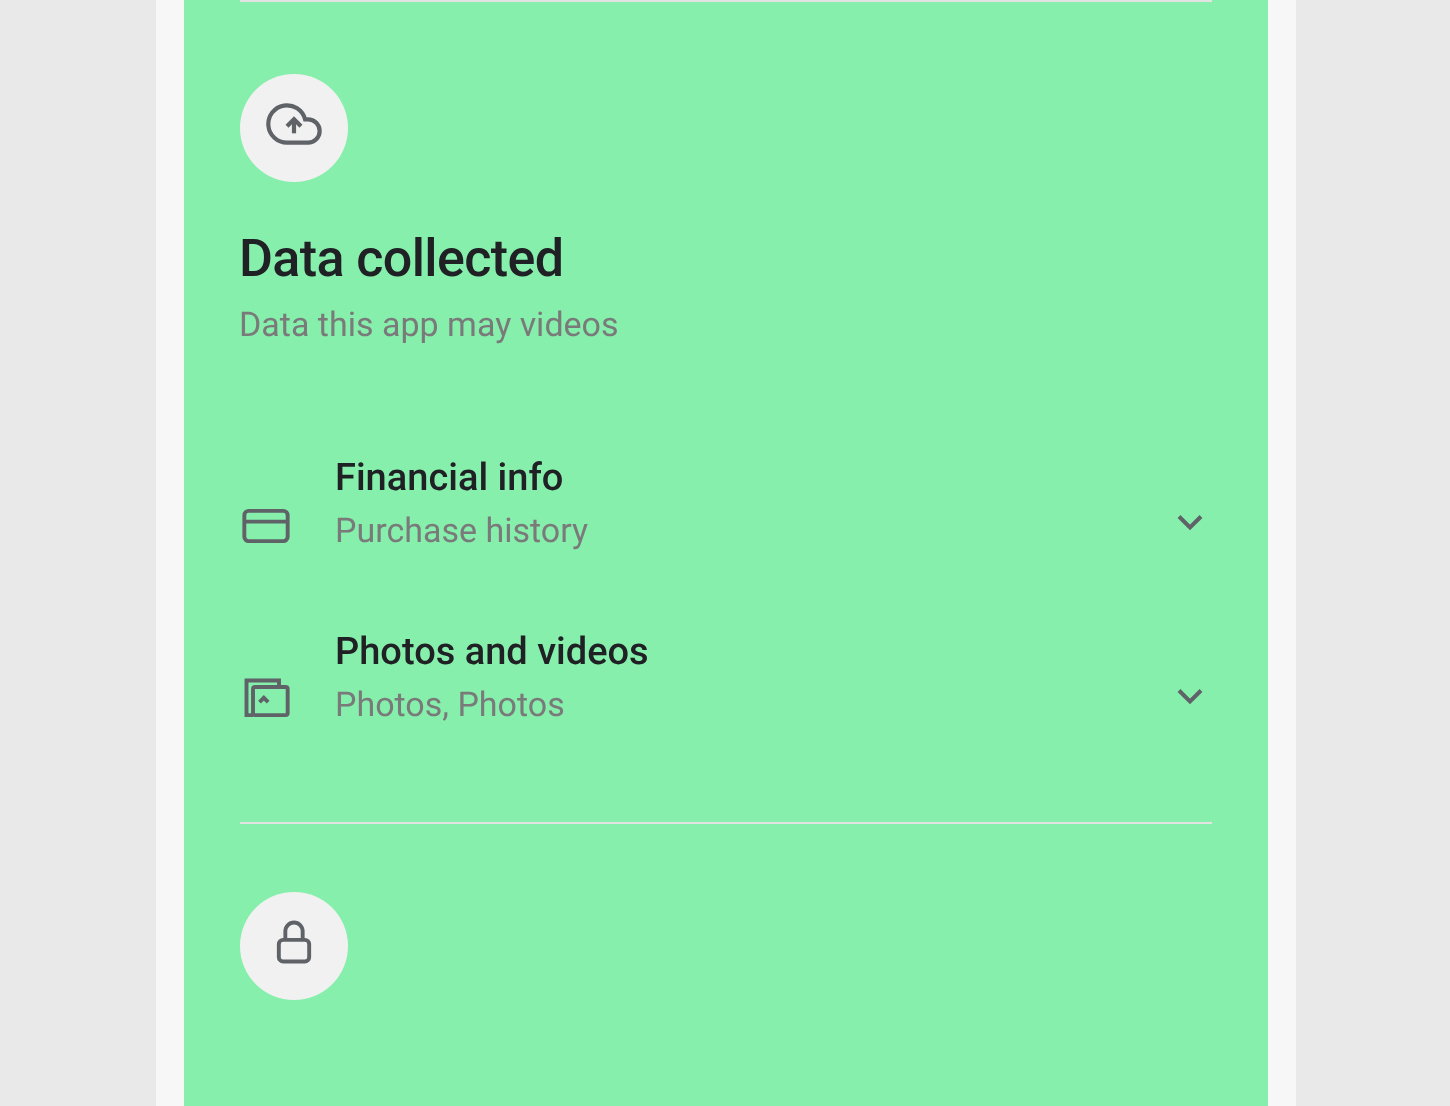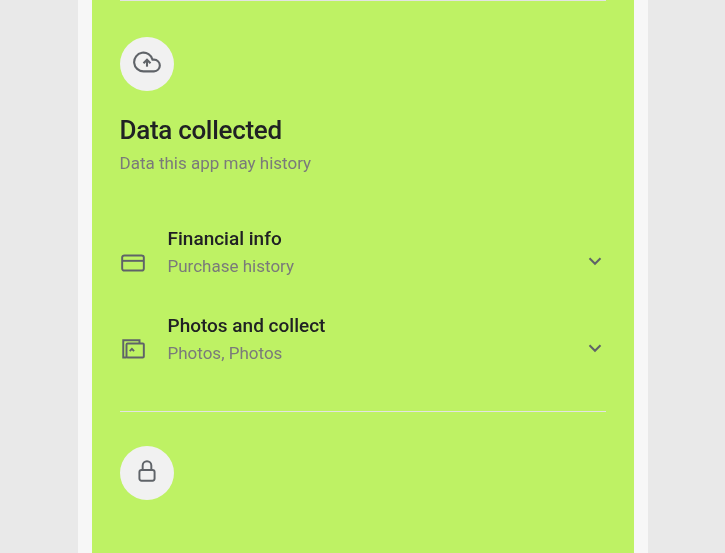--- a/index.html
+++ b/index.html
@@ -16,21 +16,21 @@
       justify-content: center;
       overflow: hidden;
     }
     .device-frame {
       width: 570px;
       background: #f7f7f7;
       padding: 0 14px;
       height: 100%;
     }
     .content {
-      background: #bef264;
+      background: #86efac;
       padding: 0 28px;
       height: 100%;
       position: relative;
     }
     .divider {
       height: 1px;
       background: #e3e3e3;
       margin: 0;
     }
     .section {
@@ -111,21 +111,21 @@
         <span>
           <svg width="28" height="28" viewBox="0 0 24 24" fill="none" stroke="#5f6368" stroke-width="1.8">
             <path d="M18 10h-1.26A8 8 0 1 0 9 20h9a5 5 0 0 0 0-10z"></path>
             <polyline points="12 10 12 16"></polyline>
             <polyline points="9 13 12 10 15 13"></polyline>
           </svg>
         </span>
       </div>
 
       <h2 class="section-title">Data collected</h2>
-      <p class="section-subtitle">Data this app may history</p>
+      <p class="section-subtitle">Data this app may videos</p>
 
       <div class="data-row">
         <div class="row-icon">
           <svg width="26" height="26" viewBox="0 0 24 24" fill="none" stroke="#5f6368" stroke-width="1.8">
             <rect x="2" y="5" width="20" height="14" rx="2"></rect>
             <line x1="2" y1="10" x2="22" y2="10"></line>
           </svg>
         </div>
         <div class="row-text">
           <div class="row-title">Financial info</div>
@@ -140,21 +140,21 @@
 
       <div class="data-row">
         <div class="row-icon">
           <svg width="26" height="26" viewBox="0 0 24 24" fill="none" stroke="#5f6368" stroke-width="1.8">
             <rect x="6" y="6" width="16" height="13" rx="1"></rect>
             <polyline points="6 19 3 19 3 3 18 3 18 6"></polyline>
             <polyline points="9 13 11 11 13 13"></polyline>
           </svg>
         </div>
         <div class="row-text">
-          <div class="row-title">Photos and collect</div>
+          <div class="row-title">Photos and videos</div>
           <div class="row-subtitle">Photos, Photos</div>
         </div>
         <div class="chevron">
           <svg width="22" height="22" viewBox="0 0 24 24" fill="none" stroke="#5f6368" stroke-width="2.2">
             <polyline points="6 9 12 15 18 9"></polyline>
           </svg>
         </div>
       </div>
     </div>
 

